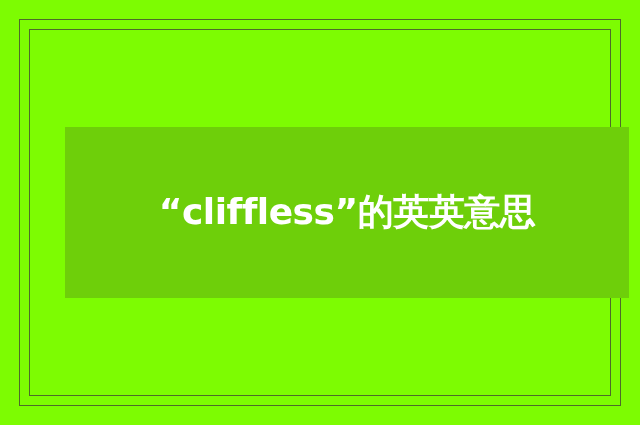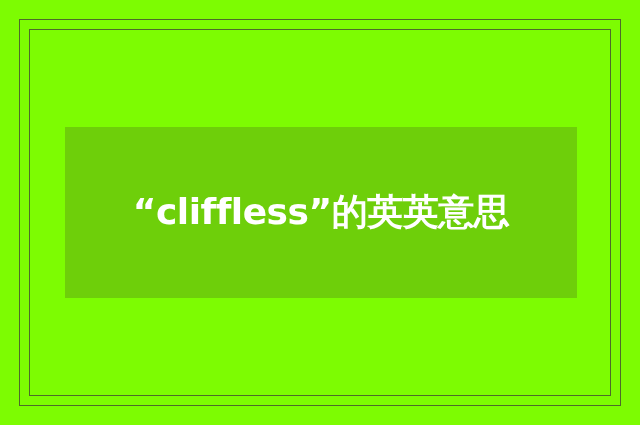--- a/index.html
+++ b/index.html
@@ -43,21 +43,21 @@
     border: 1px solid #4e6b2a;
     box-sizing: border-box;
     pointer-events: none;
   }
 
   
   #content-panel {
     position: absolute;
     left: 65px;
     top: 127px;
-    width: 512px;
+    width: 564px;
     height: 171px;
     background: #6ecf0a;
     display: flex;
     align-items: center;
     justify-content: center;
     box-sizing: border-box;
     padding: 8px 60px;
   }
 
   #headline {

